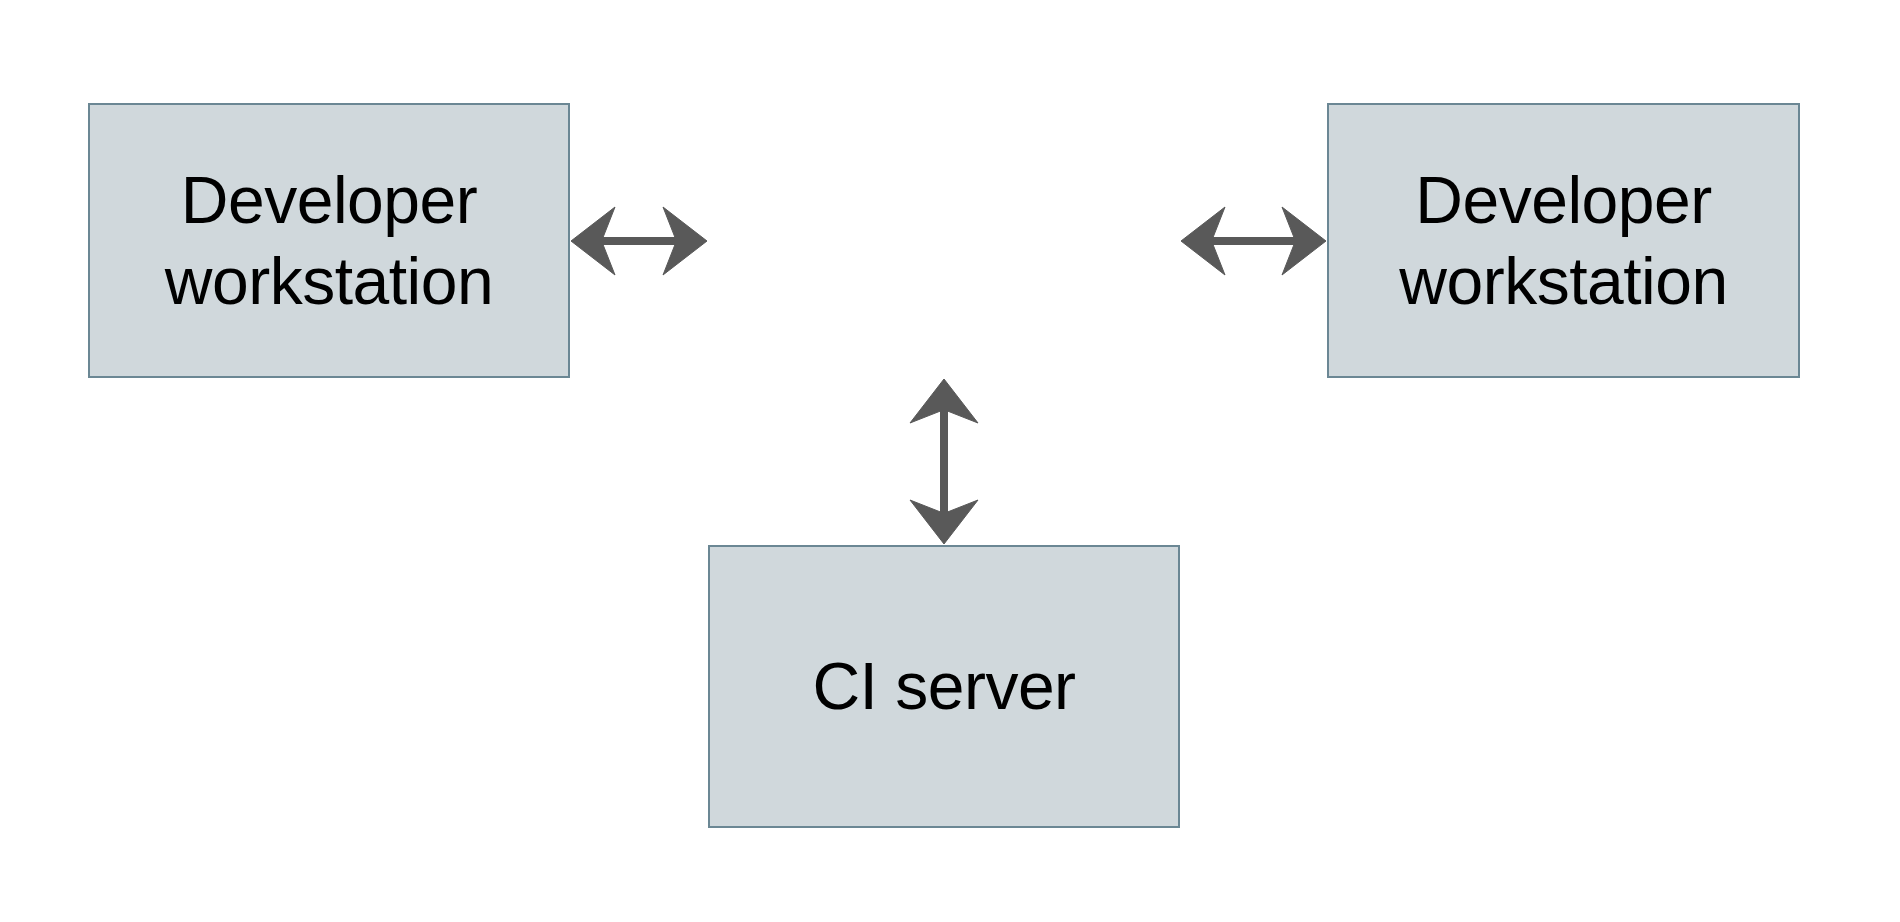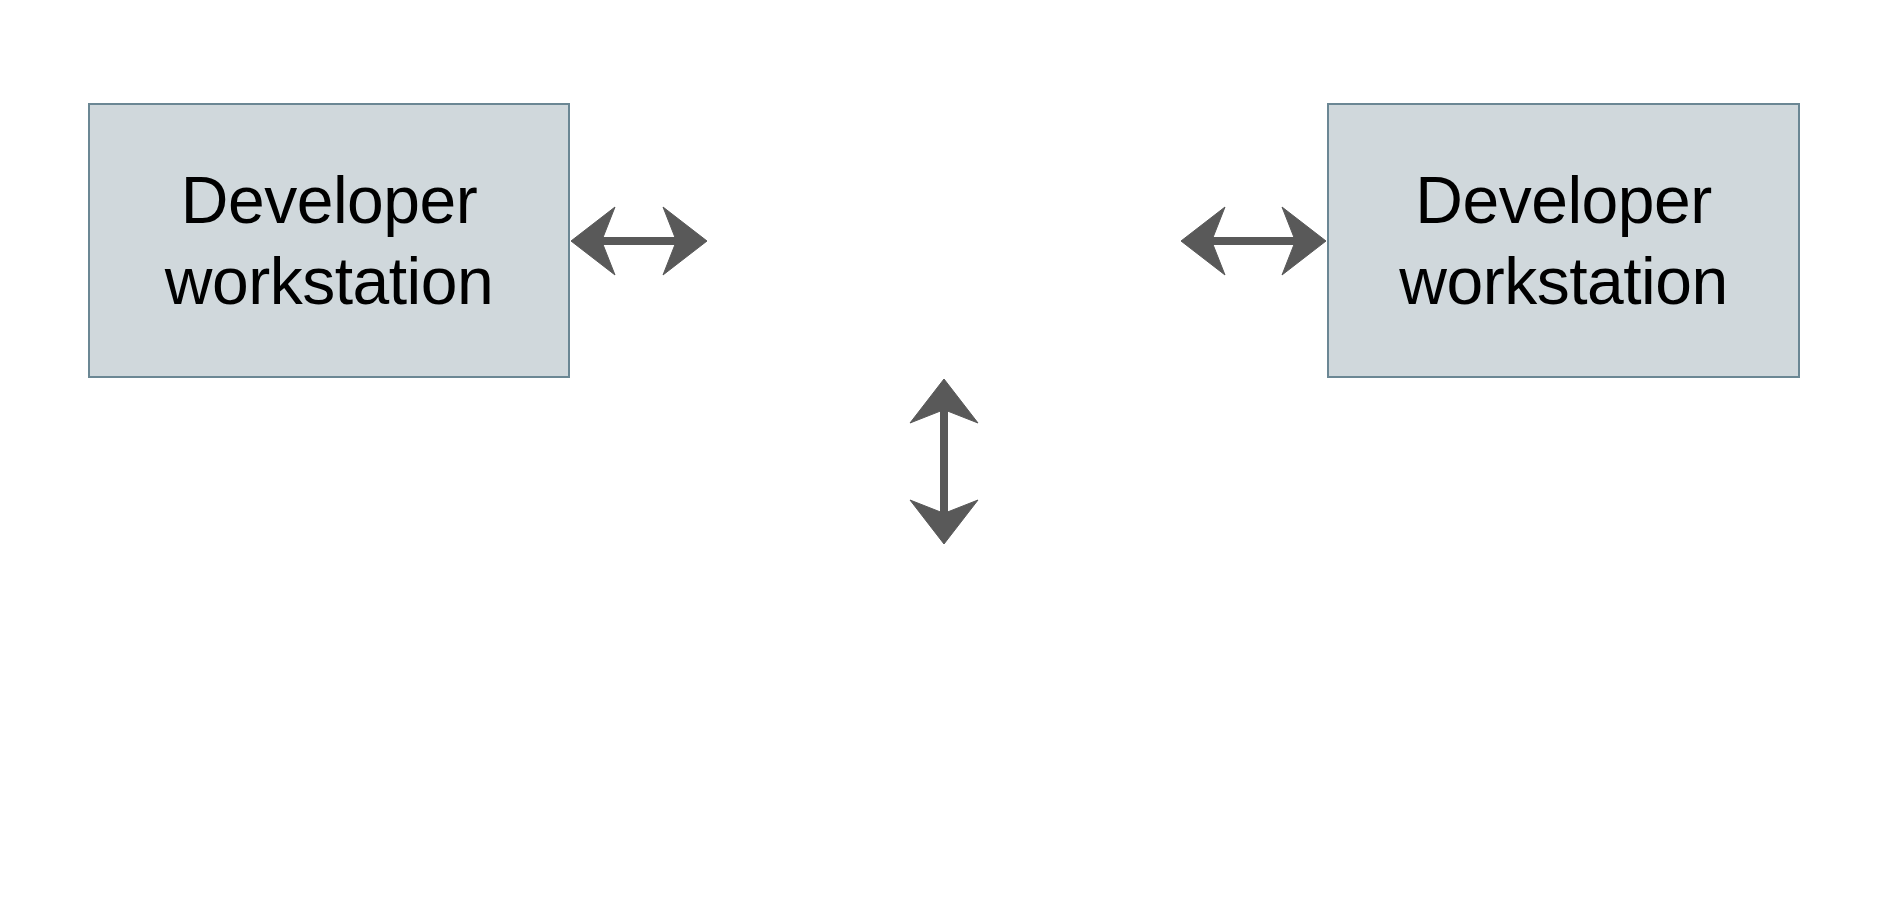--- a/index.html
+++ b/index.html
@@ -58,20 +58,23 @@
     <span class="node-label">Developer
 workstation</span>
   </div>
 
 
   <div class="node" id="node-2" style="left: 1327px; top: 103px; width: 473px; height: 275px; background: rgb(208, 216, 220); border-color: rgb(107, 135, 148); color: rgb(0, 0, 0);">
     <span class="node-label">Developer
 workstation</span>
   </div>
 
+  <div class="node" id="node-3" style="left: 708px; top: 545px; width: 472px; height: 283px; background: rgb(208, 216, 220); border-color: rgb(107, 135, 148); color: rgb(0, 0, 0);">
+    <span class="node-label">CI server</span>
+  </div>
 
   <div class="edge" id="edge-0" style="left: 571px; top: 241px; width: 0px; height: 0px;">
       <svg width="138" height="80" viewBox="0 -40 138 80" style="position: absolute; left: 0px; top: -40px; transform: rotate(0deg); transform-origin: 0px 40px;">
         <path d="M 0 0 L 44 -34 L 32 -3.5 L 104 -3.5 L 92 -34 L 136 0 L 92 34 L 104 3.5 L 32 3.5 L 44 34 Z" fill="#595959" stroke="#595959" stroke-width="1" stroke-linejoin="miter"></path>
       </svg>
     </div>
   <div class="edge" id="edge-1" style="left: 1181px; top: 241px; width: 0px; height: 0px;">
       <svg width="147" height="80" viewBox="0 -40 147 80" style="position: absolute; left: 0px; top: -40px; transform: rotate(0deg); transform-origin: 0px 40px;">
         <path d="M 0 0 L 44 -34 L 32 -3.5 L 113 -3.5 L 101 -34 L 145 0 L 101 34 L 113 3.5 L 32 3.5 L 44 34 Z" fill="#595959" stroke="#595959" stroke-width="1" stroke-linejoin="miter"></path>
       </svg>

